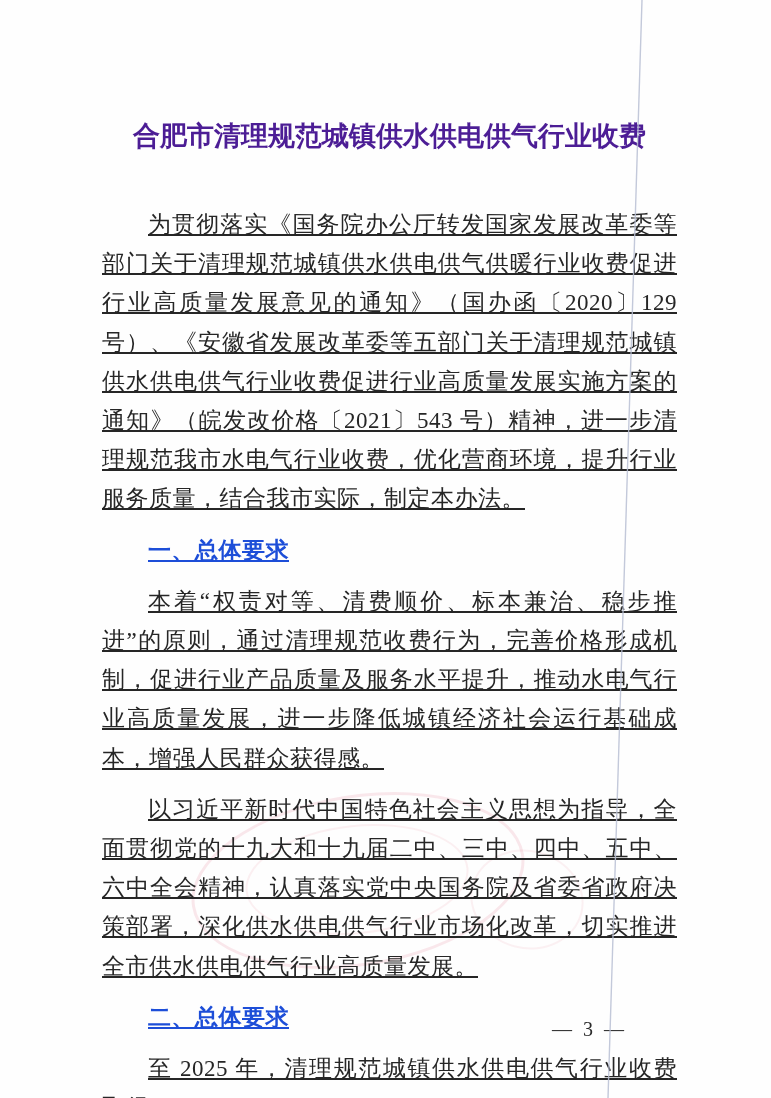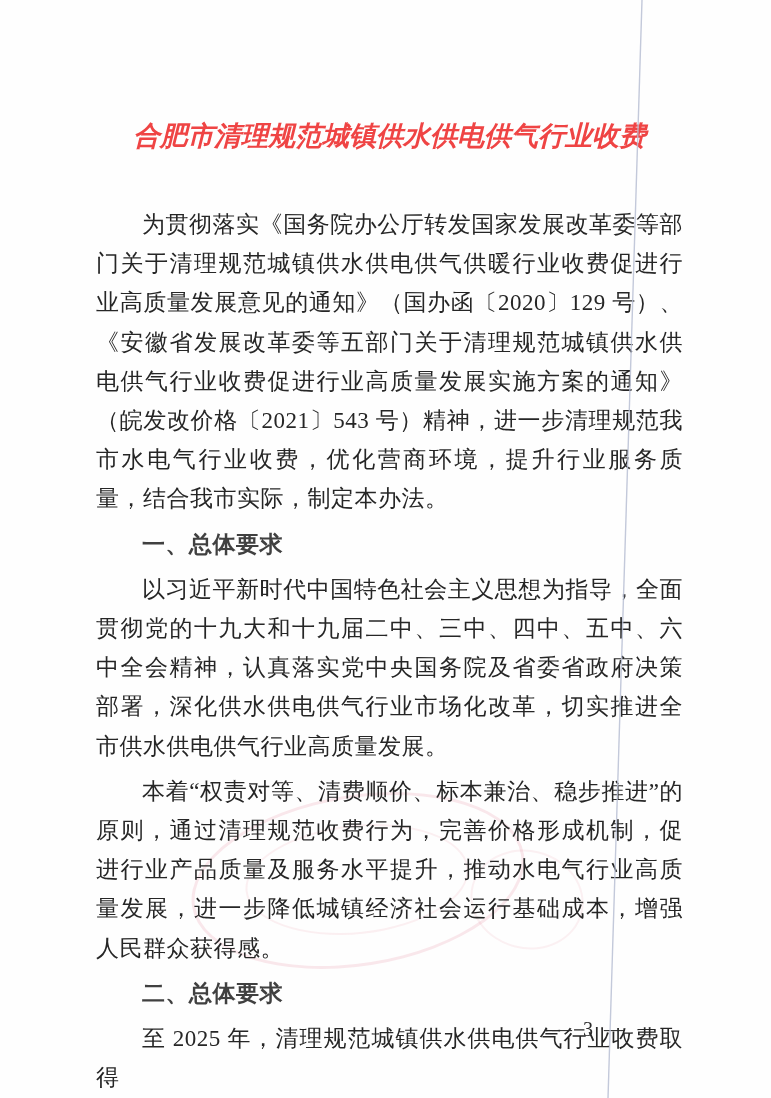--- a/index.html
+++ b/index.html
@@ -18,40 +18,40 @@
     position: absolute;
     left: 90px; right: 82px; top: 0;
     z-index: 2;
   }
   .doc-title {
     margin: 116px 0 0 0;
     text-align: center;
     font-size: 27px;
     font-weight: 700;
     line-height: 40px;
-    color: #ef4444;
+    color: #4c1d95;
     letter-spacing: 0px;
-    font-style: italic;
   }
   .doc-body {
     margin-top: 49px;
     font-size: 23px;
     line-height: 39.2px;
     color: #262626;
     text-align: justify;
     letter-spacing: 0.5px;
   }
   .doc-body p {
-    margin: 6px;
+    margin: 12px;
     text-indent: 2em;
+    text-decoration: underline;
   }
   .doc-body p.heading {
     font-family: "Liberation Sans", sans-serif;
     font-weight: 700;
-    color: #404040;
+    color: #1d4ed8;
     text-align: left;
   }
   .page-number {
     position: absolute;
     top: 1018px; left: 552px;
     font-size: 20px;
     letter-spacing: 3px;
     color: #2b2b2b;
     z-index: 2;
     font-family: "Liberation Serif", serif;
@@ -94,22 +94,22 @@
 
   <div class="content">
 
     <h1 class="doc-title">
       <span>合肥市清理规范城镇供水供电供气行业收费</span><br>
     </h1>
 
     <div class="doc-body">
       <p>为贯彻落实《国务院办公厅转发国家发展改革委等部门关于清理规范城镇供水供电供气供暖行业收费促进行业高质量发展意见的通知》（国办函〔2020〕129 号）、《安徽省发展改革委等五部门关于清理规范城镇供水供电供气行业收费促进行业高质量发展实施方案的通知》（皖发改价格〔2021〕543 号）精神，进一步清理规范我市水电气行业收费，优化营商环境，提升行业服务质量，结合我市实际，制定本办法。</p>
       <p class="heading">一、总体要求</p>
+      <p>本着“权责对等、清费顺价、标本兼治、稳步推进”的原则，通过清理规范收费行为，完善价格形成机制，促进行业产品质量及服务水平提升，推动水电气行业高质量发展，进一步降低城镇经济社会运行基础成本，增强人民群众获得感。</p>
       <p>以习近平新时代中国特色社会主义思想为指导，全面贯彻党的十九大和十九届二中、三中、四中、五中、六中全会精神，认真落实党中央国务院及省委省政府决策部署，深化供水供电供气行业市场化改革，切实推进全市供水供电供气行业高质量发展。</p>
-      <p>本着“权责对等、清费顺价、标本兼治、稳步推进”的原则，通过清理规范收费行为，完善价格形成机制，促进行业产品质量及服务水平提升，推动水电气行业高质量发展，进一步降低城镇经济社会运行基础成本，增强人民群众获得感。</p>
       <p class="heading">二、总体要求</p>
       <p>至 2025 年，清理规范城镇供水供电供气行业收费取得</p>
     </div>
 
   </div>
 
   <div class="page-number">— 3 —</div>
 
   <div class="seal-bleed main"></div>
   <div class="seal-bleed inner"></div>

